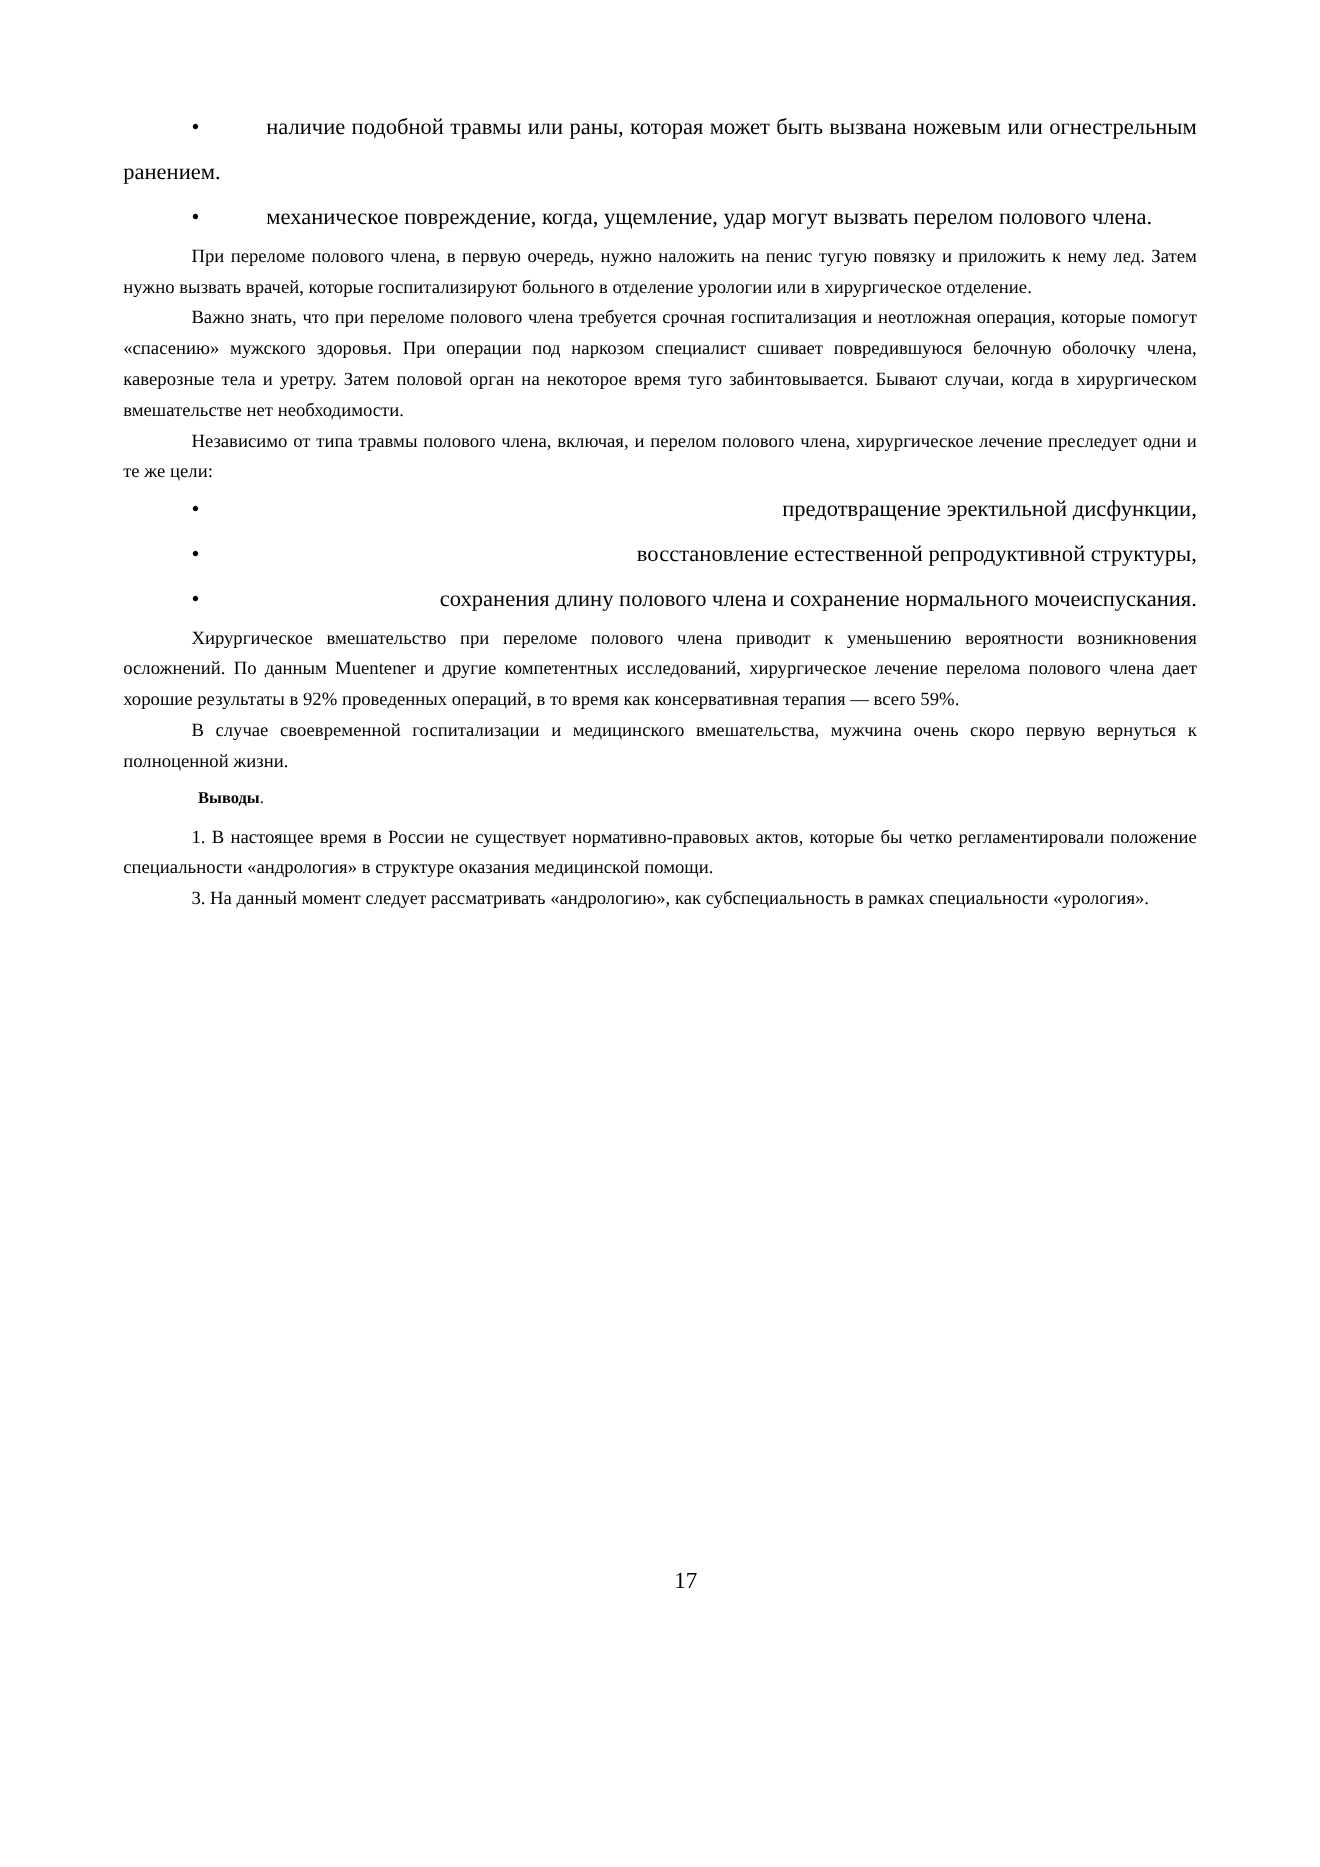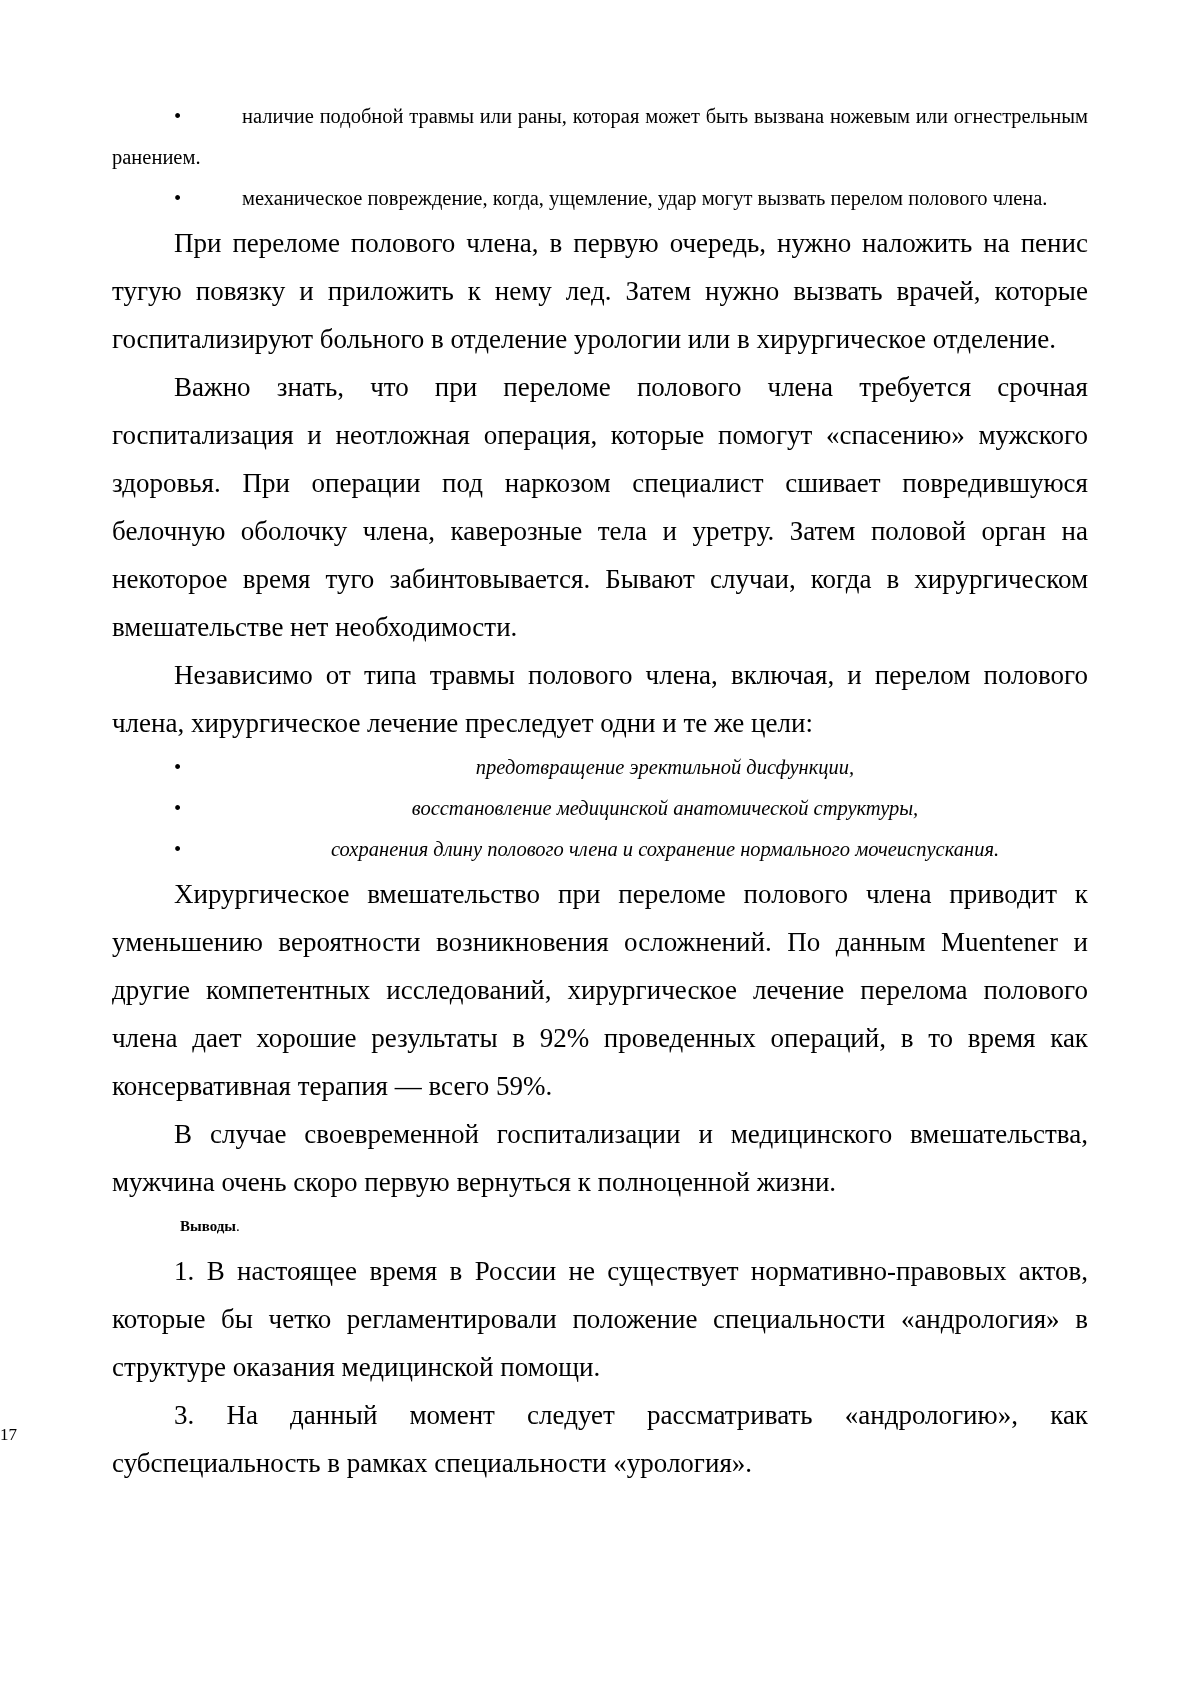--- a/index.html
+++ b/index.html
@@ -18,22 +18,22 @@
     color: #000000;
   }
   .content {
     position: absolute;
     left: 112px;
     top: 96px;
     width: 976px;
   }
   p {
     margin: 0;
-    font-size: 27px;
-    line-height: 48px;
+    font-size: 17px;
+    line-height: 28px;
     text-align: justify;
     text-justify: inter-word;
   }
   p.indent {
     text-indent: 62px;
   }
   .bullet-para {
     position: relative;
     margin: 0;
     font-size: 20.5px;
@@ -44,40 +44,40 @@
     position: absolute;
     left: 62px;
     top: 0;
     font-size: 20.5px;
   }
   .bullet-para .btext {
     display: block;
     text-indent: 130px;
   }
   .bullet-nojust .btext {
-    text-align: center;
-    font-style: italic;
+    text-align: right;
   }
   .bold {
     font-weight: bold;
   }
   .verdict-line {
     margin: 0;
     font-size: 15px;
     line-height: 41px;
     text-indent: 68px;
   }
   .page-number {
     position: absolute;
     left: 0;
     right: 0;
     top: 1425px;
-    text-align: left;
-    font-size: 17px;
+    text-align: center;
+    font-size: 21px;
     font-family: "Liberation Serif", "DejaVu Serif", serif;
+    padding-left: 47px;
   }
 </style>
 </head>
 <body>
 
 <div class="page">
   <div class="content">
 
     <div class="bullet-para">
       <span class="bullet">•</span>
@@ -93,21 +93,21 @@
     <p class="indent">Важно знать, что при переломе полового члена требуется срочная госпитализация и неотложная операция, которые помогут «спасению» мужского здоровья. При операции под наркозом специалист сшивает повредившуюся белочную оболочку члена, каверозные тела и уретру. Затем половой орган на некоторое время туго забинтовывается. Бывают случаи, когда в хирургическом вмешательстве нет необходимости.</p>
     <p class="indent">Независимо от типа травмы полового члена, включая, и перелом полового члена, хирургическое лечение преследует одни и те же цели:</p>
 
     <div class="bullet-para bullet-nojust">
       <span class="bullet">•</span>
       <span class="btext">предотвращение эректильной дисфункции,</span>
     </div>
 
     <div class="bullet-para bullet-nojust">
       <span class="bullet">•</span>
-      <span class="btext">восстановление медицинской анатомической структуры,</span>
+      <span class="btext">восстановление естественной репродуктивной структуры,</span>
     </div>
 
     <div class="bullet-para bullet-nojust">
       <span class="bullet">•</span>
       <span class="btext">сохранения длину полового члена и сохранение нормального мочеиспускания.</span>
     </div>
 
     <p class="indent">Хирургическое вмешательство при переломе полового члена приводит к уменьшению вероятности возникновения осложнений. По данным Muentener и другие компетентных исследований, хирургическое лечение перелома полового члена дает хорошие результаты в 92% проведенных операций, в то время как консервативная терапия — всего 59%.</p>
     <p class="indent">В случае своевременной госпитализации и медицинского вмешательства, мужчина очень скоро первую вернуться к полноценной жизни.</p>
 

